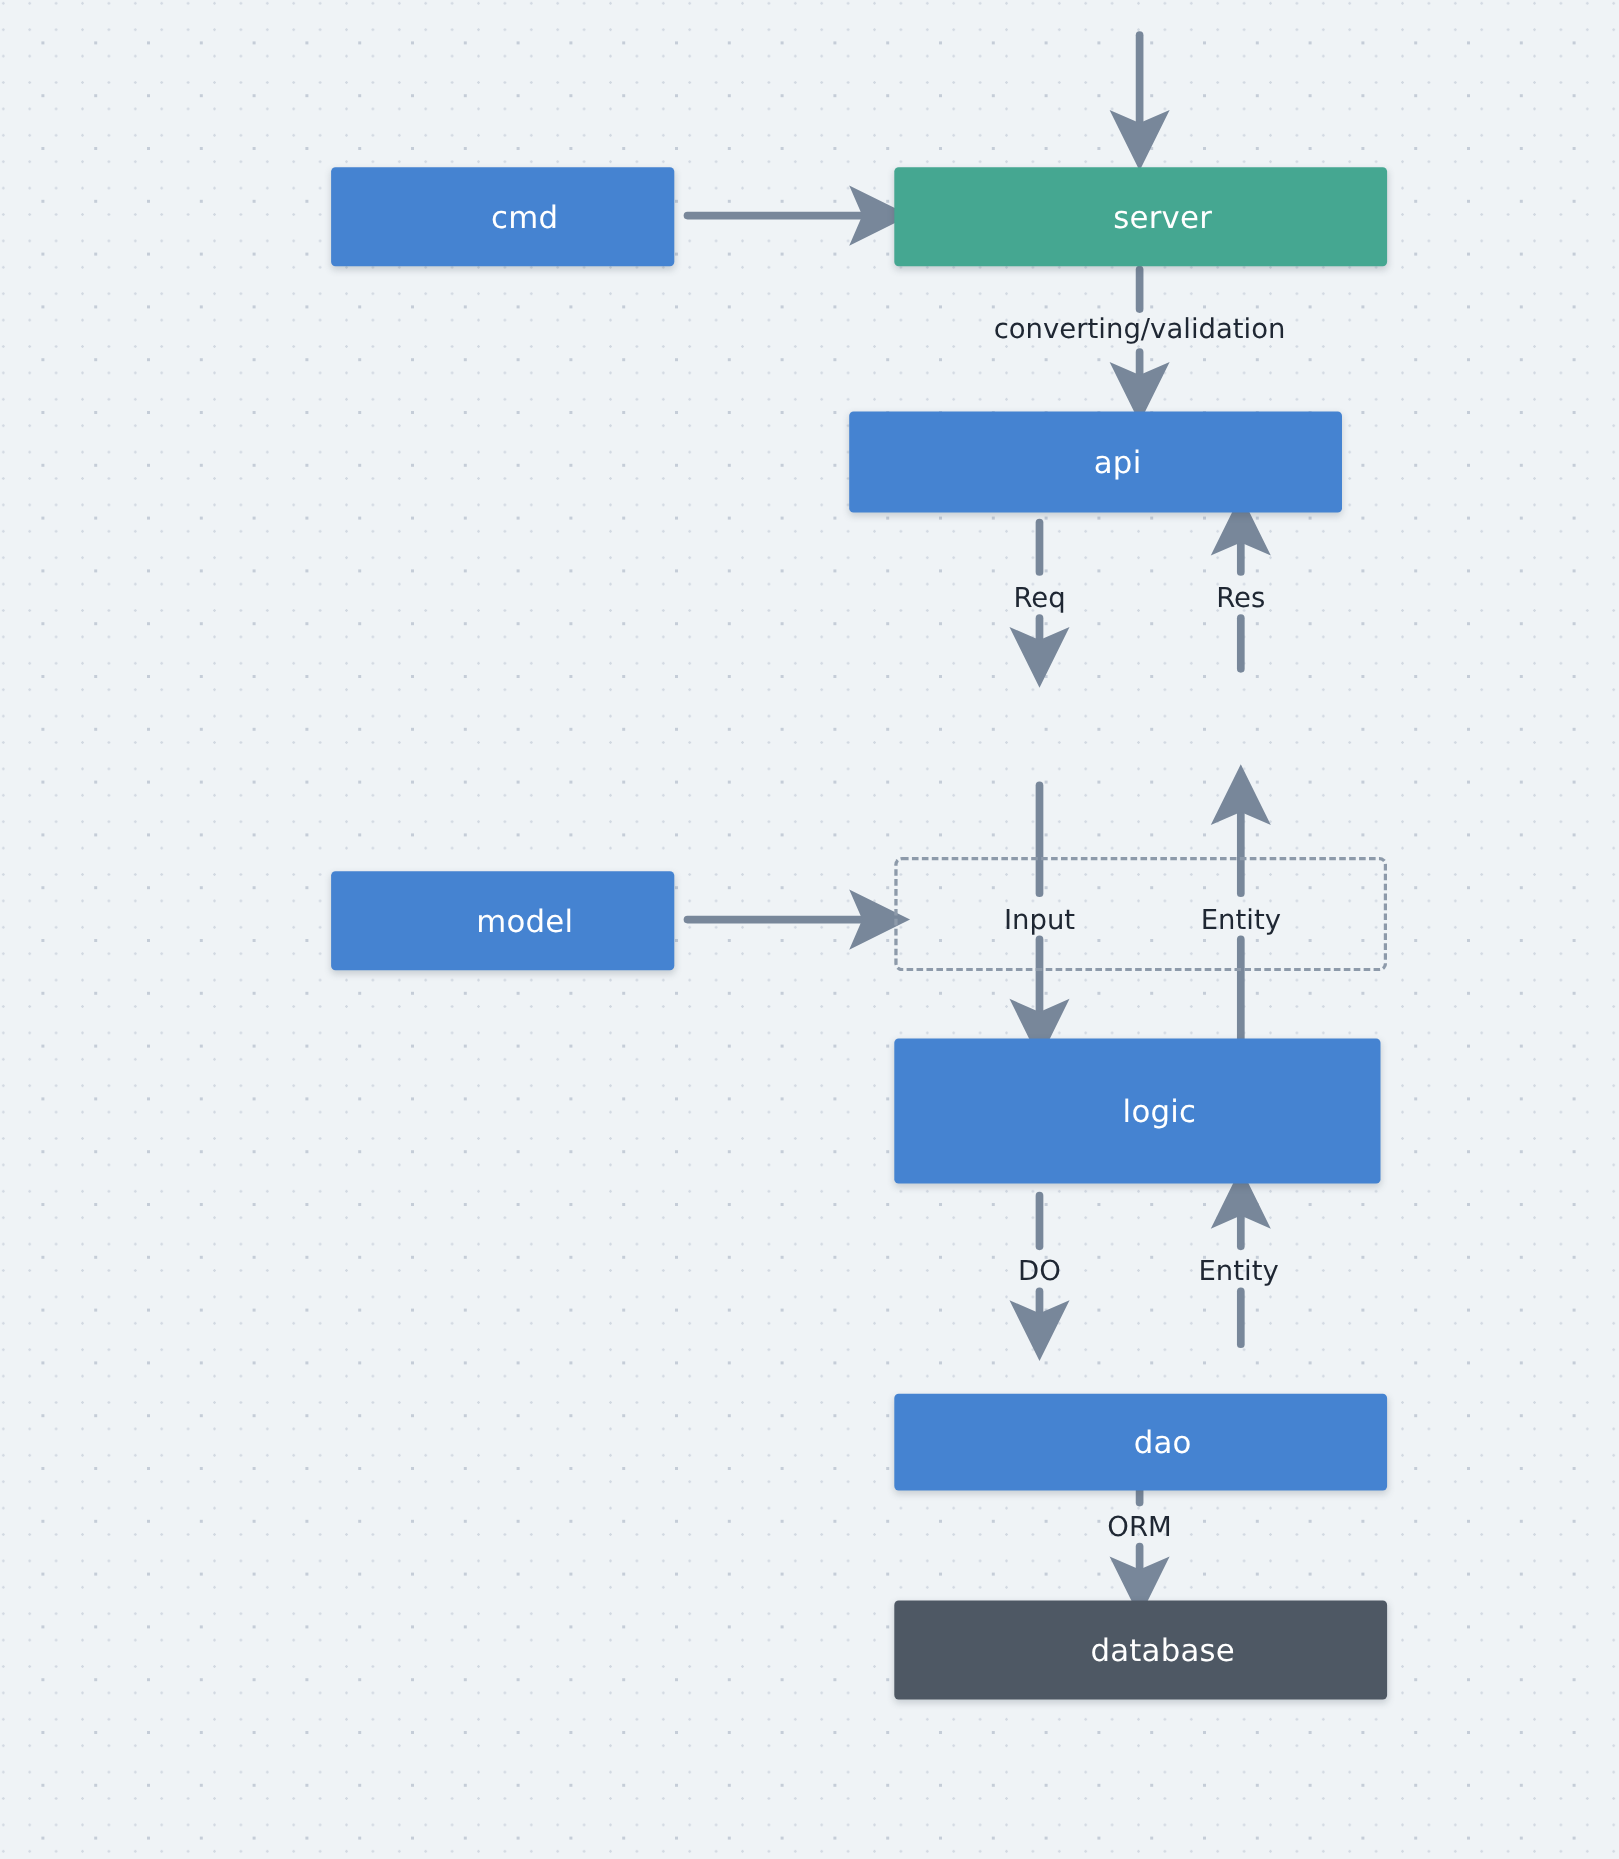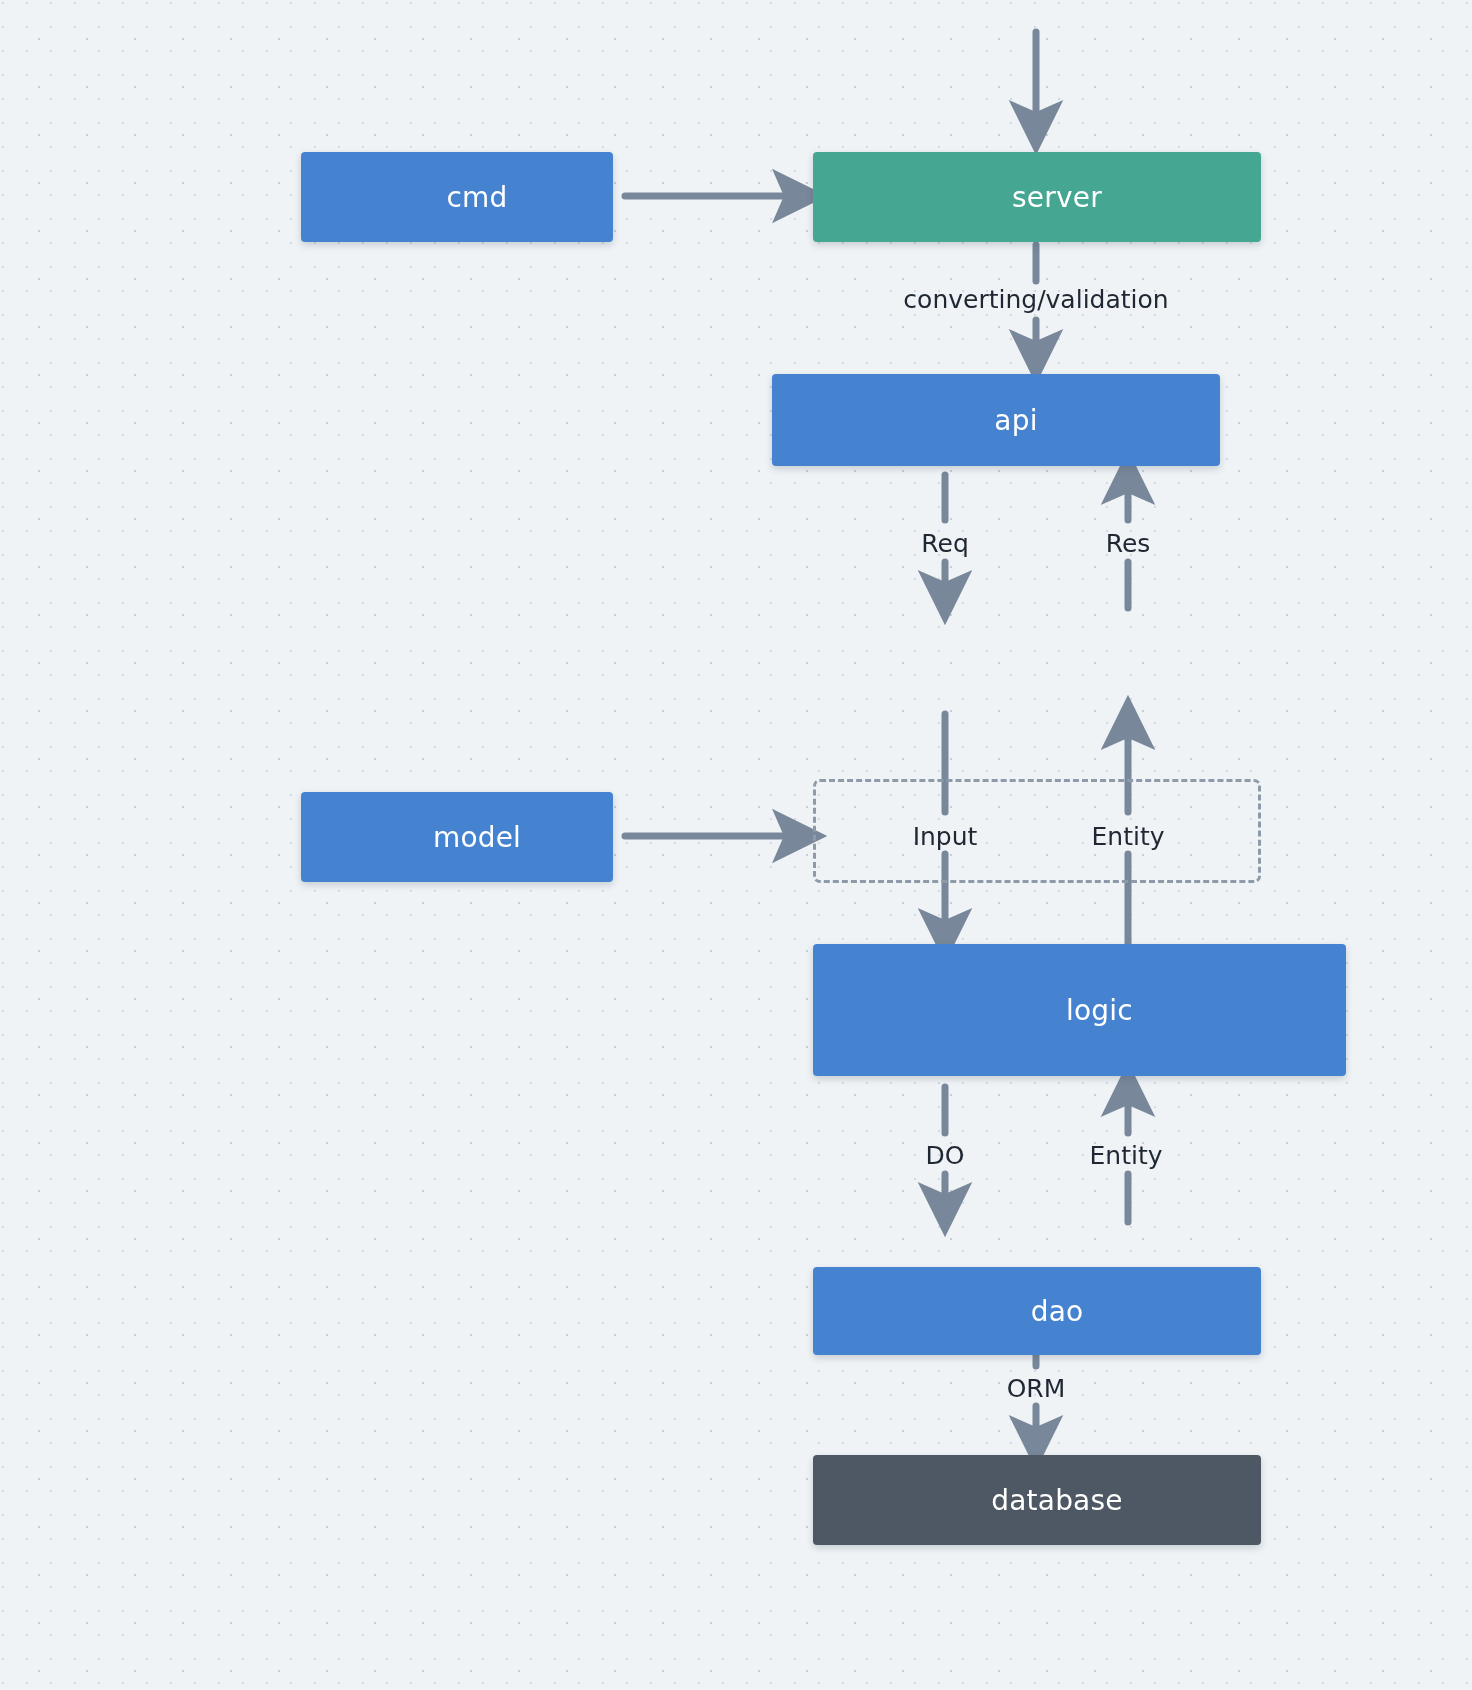--- a/index.html
+++ b/index.html
@@ -125,21 +125,21 @@
 
   <div class="node blue" style="left:772px; top:374px; width:448px; height:92px;">
     <span>api</span>
   </div>
 
 
   <div class="node blue" style="left:301px; top:792px; width:312px; height:90px;justify-content:center;">
     <span>model</span>
   </div>
 
-  <div class="node blue" style="left:813px; top:944px; width:533px; height:132px;">
+  <div class="node blue" style="left:813px; top:944px; width:442px; height:132px;">
     <span>logic</span>
   </div>
 
   <div class="node blue" style="left:813px; top:1233px; width:448px; height:88px;margin-top:34px;">
     <span>dao</span>
   </div>
 
   <div class="node darkgray" style="left:813px; top:1455px; width:448px; height:90px;text-align:center;">
     <span>database</span>
   </div>

